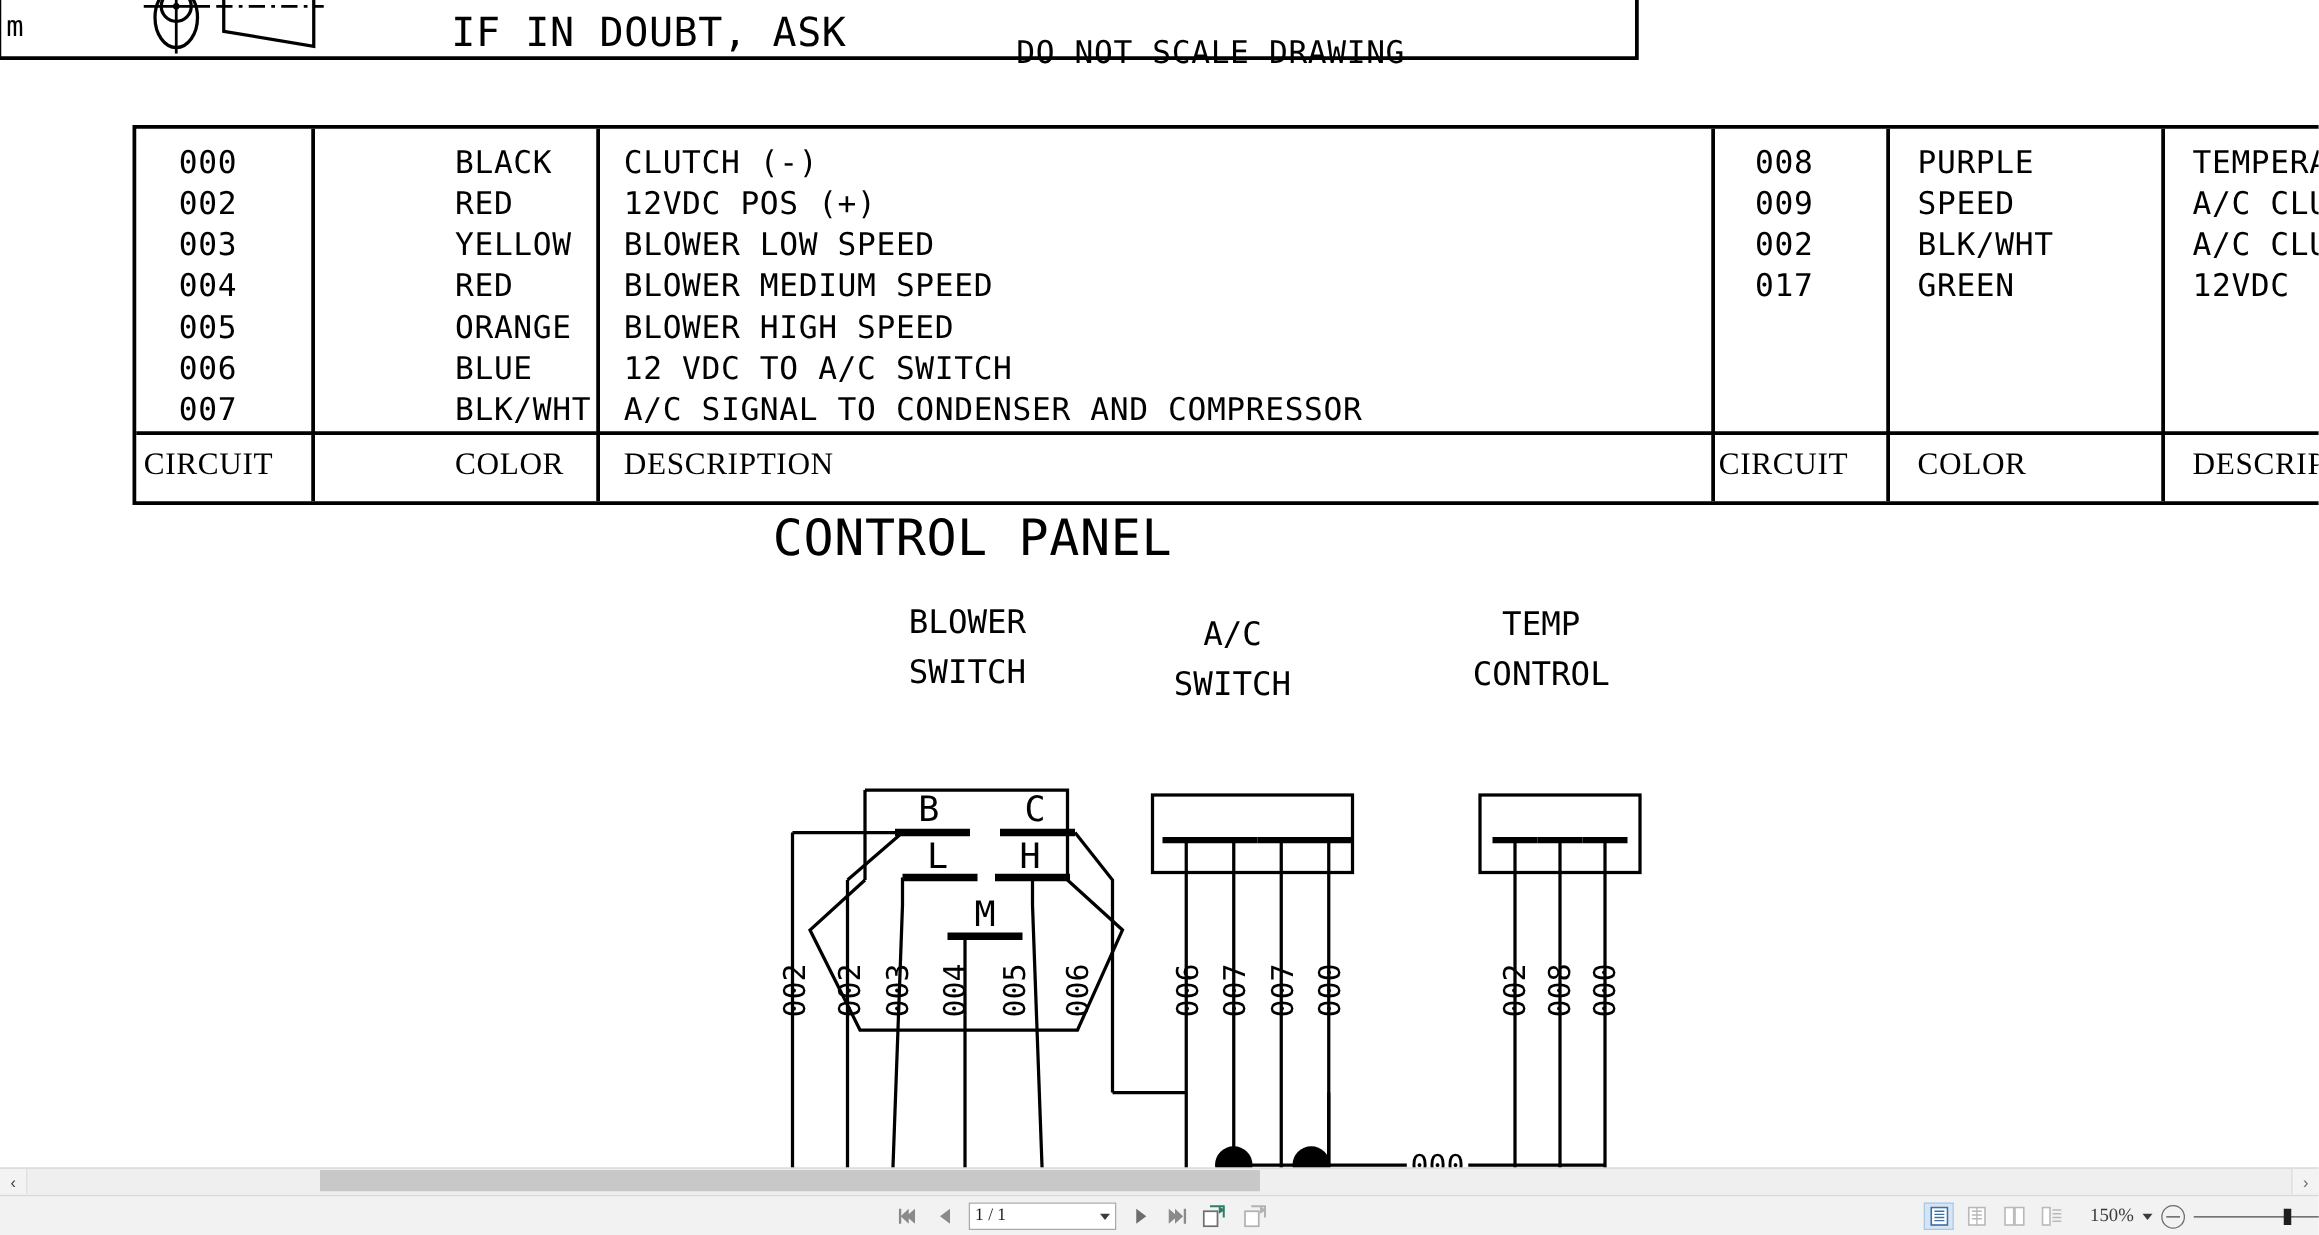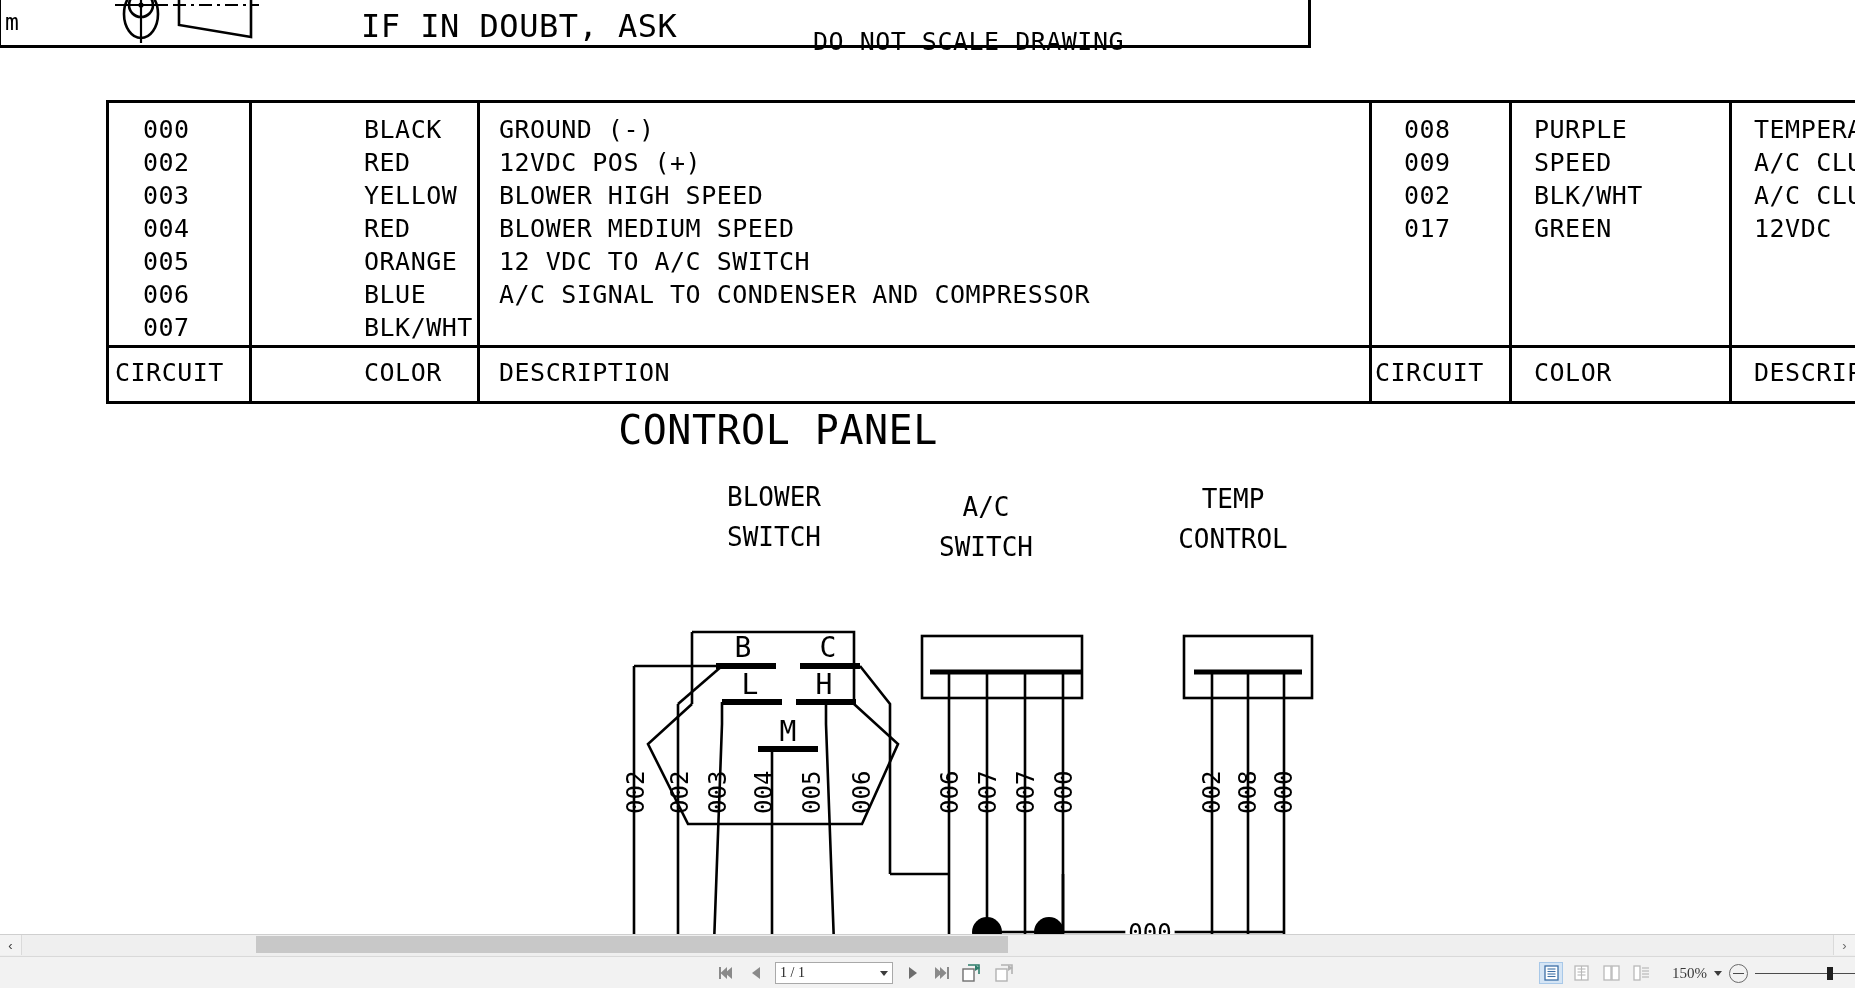--- a/index.html
+++ b/index.html
@@ -41,21 +41,21 @@
     width: 1860px; height: 304px;
     border: 3px solid #000;
     background:#fff;
   }
   .lg-vline { position:absolute; top:0; bottom:0; width:3px; background:#000; }
   #lg-hline {
     position:absolute; left:0; right:0; top:242px; height:3px; background:#000;
   }
   .lg-col { position:absolute; top:10px; }
   .lg-row { font-size:25px; line-height:33px; white-space:nowrap; }
-  .lg-hdr { position:absolute; top:255px; font-size:25px; white-space:nowrap; }
+  .lg-hdr { position:absolute; top:255px; font-size:25px; white-space:nowrap;font-family:Liberation Serif, serif; }
 
   
   #schem { position:absolute; left:0; top:404px; width:1646px; height:540px; }
   #schem svg { display:block; }
 
   
   #hscroll-wrap {
     position:absolute; left:0; top:934px; width:1855px; height:22px;
     background:#eeeeee; border-top:1px solid #cfcfcf;
   }
@@ -172,24 +172,25 @@
       <div class="lg-col cad" id="col-color-l" style="left:255px">
           <div class="lg-row">BLACK</div>
           <div class="lg-row">RED</div>
           <div class="lg-row">YELLOW</div>
           <div class="lg-row">RED</div>
           <div class="lg-row">ORANGE</div>
           <div class="lg-row">BLUE</div>
           <div class="lg-row">BLK/WHT</div>
         </div>
       <div class="lg-col cad" id="col-desc-l" style="left:390px">
-          <div class="lg-row">GROUND (-)</div>
+          <div class="lg-row">CLUTCH (-)</div>
           <div class="lg-row">12VDC POS (+)</div>
+          <div class="lg-row">BLOWER LOW SPEED</div>
+          <div class="lg-row">BLOWER MEDIUM SPEED</div>
           <div class="lg-row">BLOWER HIGH SPEED</div>
-          <div class="lg-row">BLOWER MEDIUM SPEED</div>
           <div class="lg-row">12 VDC TO A/C SWITCH</div>
           <div class="lg-row">A/C SIGNAL TO CONDENSER AND COMPRESSOR</div>
         </div>
       <div class="lg-col cad" id="col-circ-r" style="left:1295px">
           <div class="lg-row">008</div>
           <div class="lg-row">009</div>
           <div class="lg-row">002</div>
           <div class="lg-row">017</div>
         </div>
       <div class="lg-col cad" id="col-color-r" style="left:1425px">

